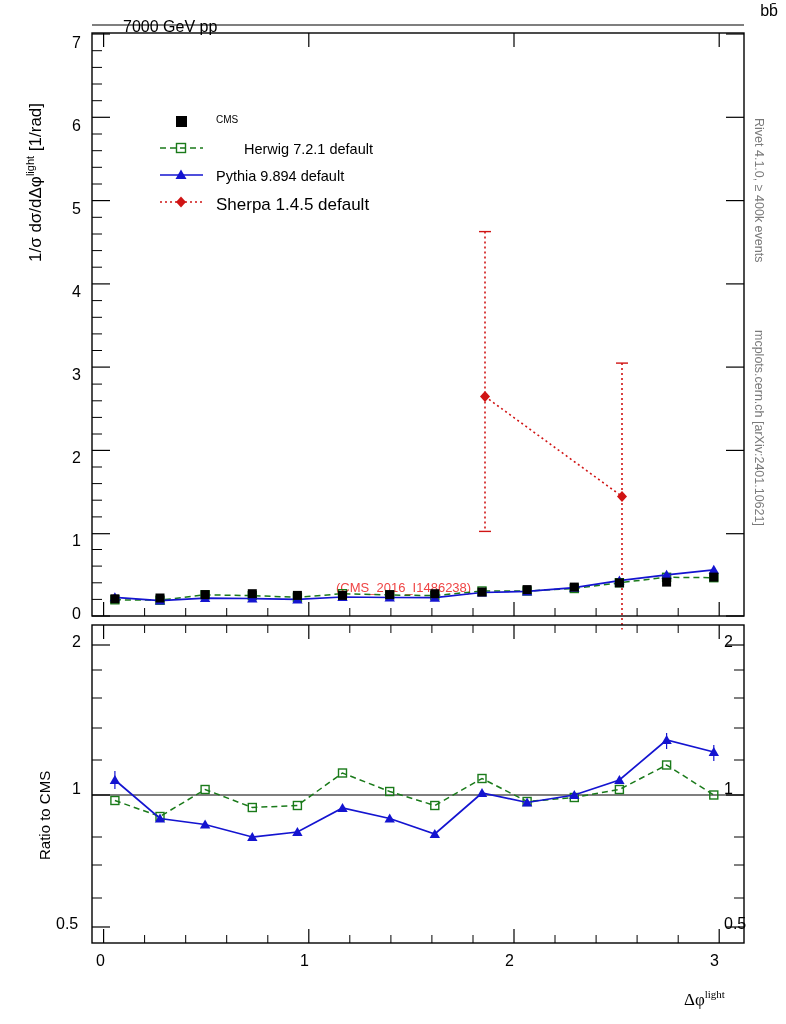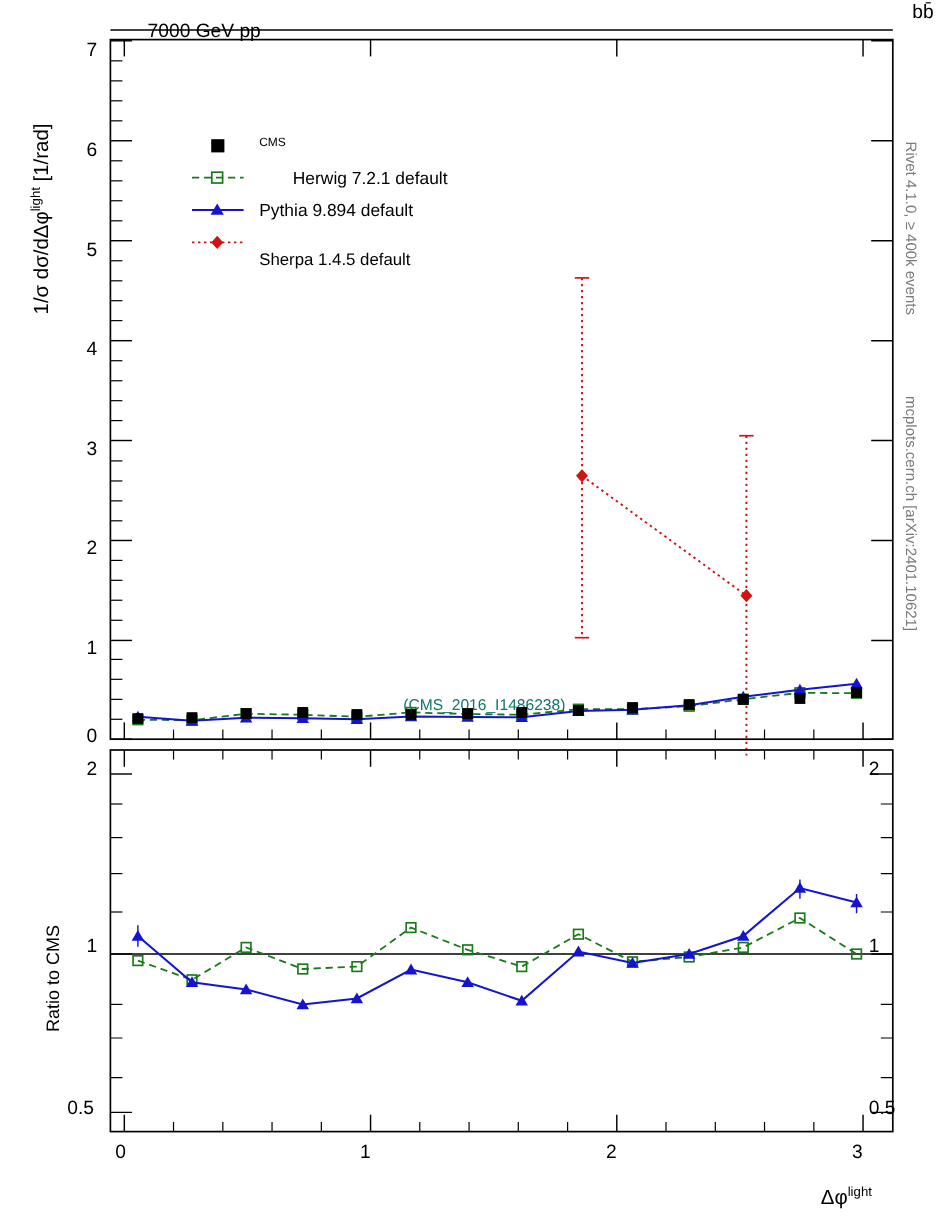--- a/index.html
+++ b/index.html
@@ -23,31 +23,31 @@
 
   <div class="vtxt" style="left:766px;top:118px;transform:rotate(90deg);font-size:12.5px;color:#7a7a7a;">Rivet 4.1.0, ≥ 400k events</div>
   <div class="vtxt" style="left:766px;top:330px;transform:rotate(90deg);font-size:12.5px;color:#7a7a7a;">mcplots.cern.ch [arXiv:2401.10621]</div>
 
   <div class="vtxt" style="left:24px;top:262px;transform:rotate(-90deg);font-size:17px;">
     <span>1/σ dσ/dΔφ</span><sup style="font-size:11px;">light</sup><span> [1/rad]</span>
   </div>
 
   <div class="vtxt" style="left:36px;top:860px;transform:rotate(-90deg);font-size:15px;">Ratio to CMS</div>
 
-  <div class="txt" style="left:684px;top:988px;font-size:17px;">
+  <div class="txt" style="left:684px;top:988px;font-size:17px;font-family:Liberation Serif, serif;">
     <span>Δφ</span><sup style="font-size:11px;">light</sup>
   </div>
 
 
-  <div class="txt" style="left:336px;top:580px;font-size:13px;color:#0f766e;">(CMS_2016_I1486238)</div>
+  <div class="txt" style="left:336px;top:580px;font-size:13px;color:#ef4444;">(CMS_2016_I1486238)</div>
 
   <div class="txt" style="left:216px;top:114px;font-size:10px;">CMS</div>
   <div class="txt" style="left:216px;top:141px;font-size:14.5px;margin-left:28px;">Herwig 7.2.1 default</div>
   <div class="txt" style="left:216px;top:168px;font-size:14.5px;">Pythia 9.894 default</div>
-  <div class="txt" style="left:216px;top:208px;font-size:14px;">Sherpa 1.4.5 default</div>
+  <div class="txt" style="left:216px;top:195px;font-size:17px;">Sherpa 1.4.5 default</div>
 
   <div class="txt axnum" style="left:72px;top:34px;">7</div>
   <div class="txt axnum" style="left:72px;top:117px;">6</div>
   <div class="txt axnum" style="left:72px;top:200px;">5</div>
   <div class="txt axnum" style="left:72px;top:283px;">4</div>
   <div class="txt axnum" style="left:72px;top:366px;">3</div>
   <div class="txt axnum" style="left:72px;top:449px;">2</div>
   <div class="txt axnum" style="left:72px;top:532px;">1</div>
   <div class="txt axnum" style="left:72px;top:605px;">0</div>
 

